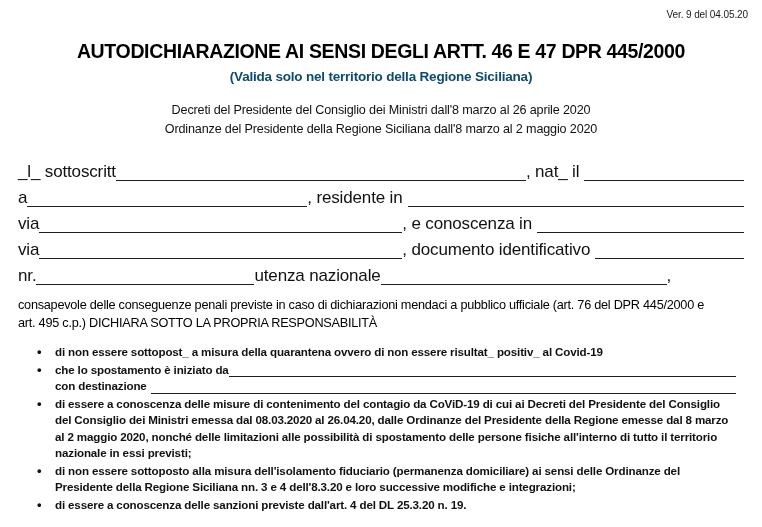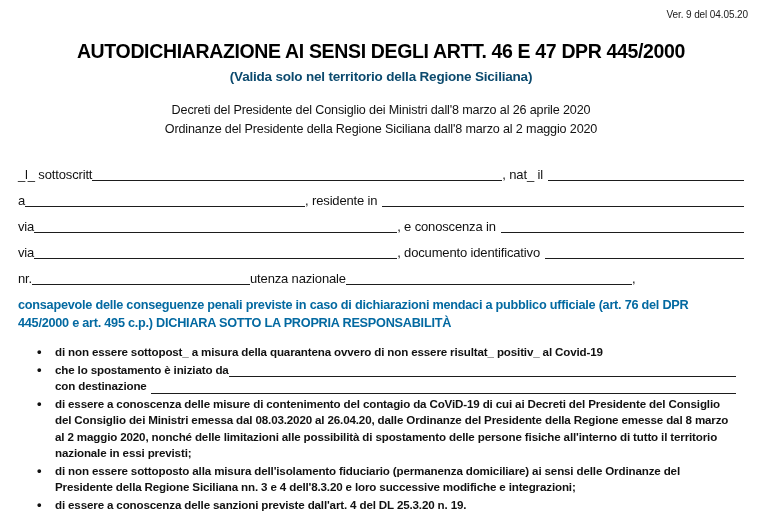--- a/index.html
+++ b/index.html
@@ -70,21 +70,21 @@
   .form-area {
     position: absolute;
     left: 18px;
     right: 18px;
     top: 156px;
   }
   .form-row {
     display: flex;
     align-items: flex-end;
     height: 26px;
-    font-size: 13px;
+    font-size: 17px;
     letter-spacing: -0.15px;
     color: #111;
     white-space: nowrap;
   }
   .form-row .lbl {
     flex: 0 0 auto;
     line-height: 1.1;
   }
   .rule {
     flex: 0 0 auto;
@@ -95,24 +95,24 @@
   .rule.grow { flex: 1 1 auto; }
   .sp { flex: 0 0 auto; width: 5px; }
 
   
   .consapevole {
     position: absolute;
     left: 18px;
     width: 702px;
     top: 296px;
     font-size: 12.7px;
-    font-weight: bold;
+    font-weight: normal;
     line-height: 1.45;
     letter-spacing: -0.25px;
-    color: #0369a1;
+    color: #000000;
   }
 
   
   .bullets {
     position: absolute;
     left: 18px;
     width: 718px;
     top: 344px;
     font-size: 11.6px;
     font-weight: bold;

